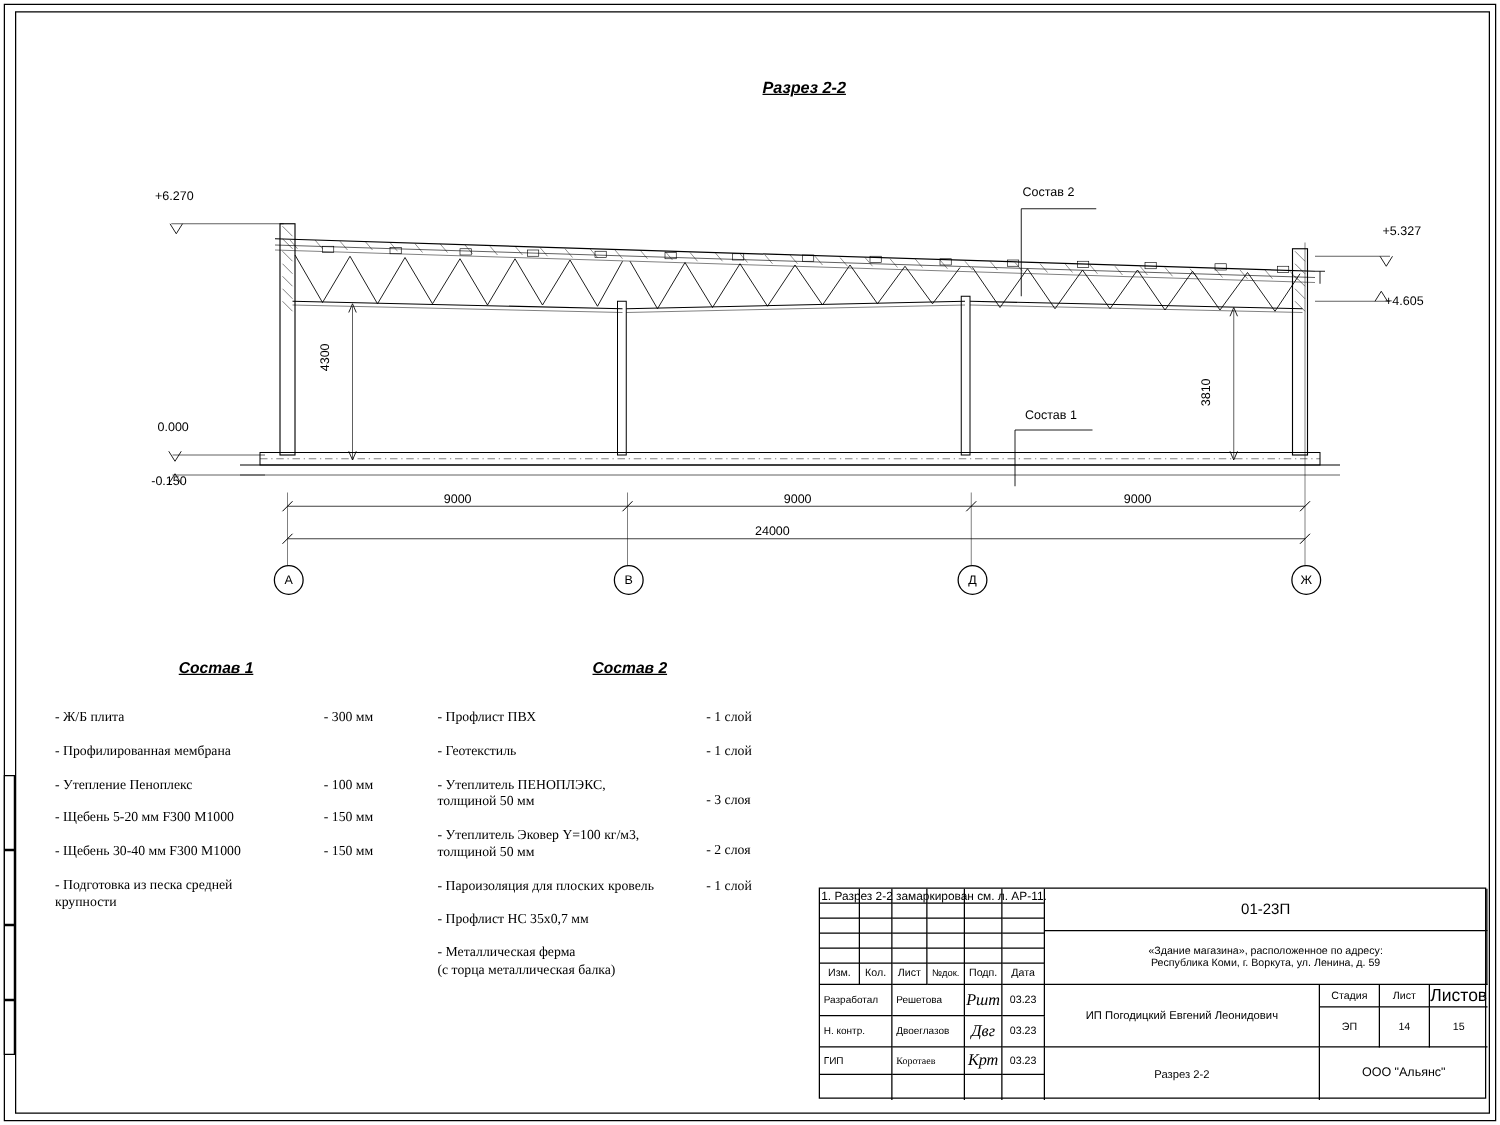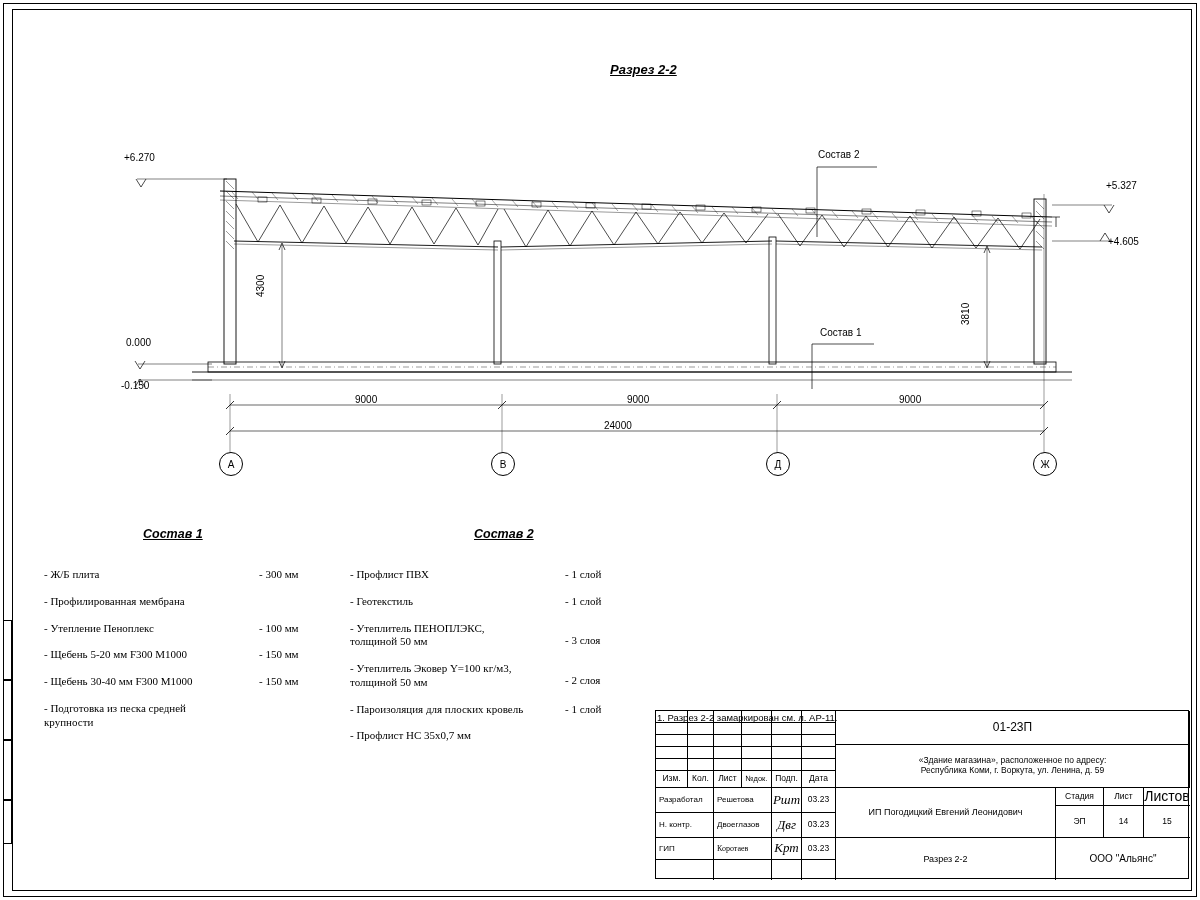--- a/index.html
+++ b/index.html
@@ -366,20 +366,22 @@
     </div>
     <div class="sostav-row">
       <span class="nm" style="white-space:pre-line">- Пароизоляция для плоских кровель</span>
       <span class="vl">- 1 слой</span>
     </div>
     <div class="sostav-row">
       <span class="nm" style="white-space:pre-line">- Профлист НС 35х0,7 мм</span>
       <span class="vl"></span>
     </div>
     <div class="sostav-row">
+      <span class="nm" style="white-space:pre-line">- Металлическая ферма
+  (с торца металлическая балка)</span>
       <span class="vl"></span>
     </div>
   </div>
 
   <div class="note" style="left:657px; top:698px;margin-top:14px;">1. Разрез 2-2 замаркирован см. л. АР-11.</div>
 
   <div class="tb" style="left:655px; top:710px; width:534px; height:169px;">
 
     <div class="tb-cell" style="left:0;   top:0;  width:32px; height:12px;"></div>
     <div class="tb-cell" style="left:32px;top:0;  width:26px; height:12px;"></div>

